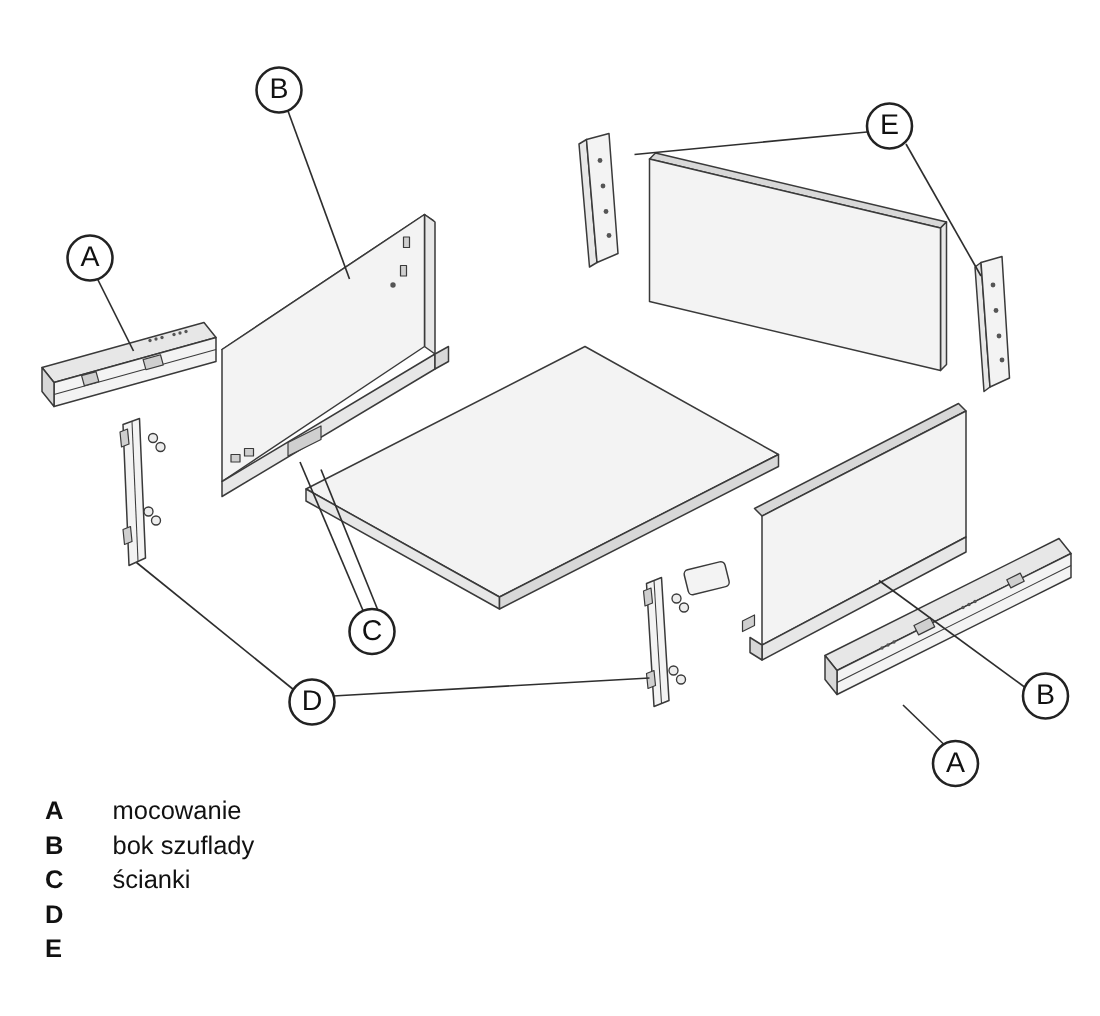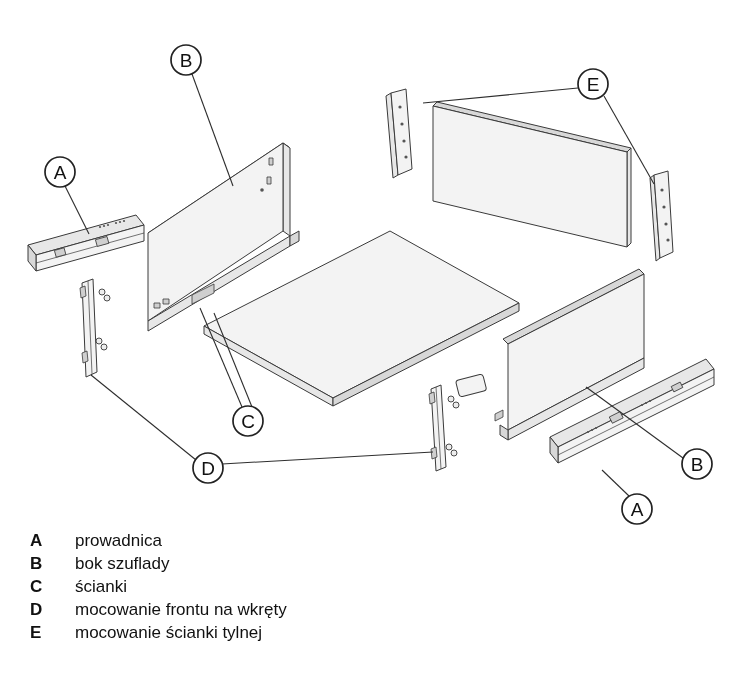--- a/index.html
+++ b/index.html
@@ -176,31 +176,29 @@
   </g>
   <g>
     <circle class="callout-circle" cx="637" cy="509" r="15"></circle>
     <text class="callout-text" x="637" y="509" text-anchor="middle" dominant-baseline="central">A</text>
   </g>
 </svg>
 
 <div class="legend">
   <div class="legend-row">
     <span class="legend-key">A</span>
-    <span class="legend-label">prowadnica</span>
+    <span class="legend-label">mocowanie</span>
   </div>
   <div class="legend-row">
     <span class="legend-key">B</span>
     <span class="legend-label">bok szuflady</span>
   </div>
   <div class="legend-row">
     <span class="legend-key">C</span>
     <span class="legend-label">ścianki</span>
   </div>
   <div class="legend-row">
     <span class="legend-key">D</span>
-    <span class="legend-label">mocowanie frontu na wkręty</span>
   </div>
   <div class="legend-row">
     <span class="legend-key">E</span>
-    <span class="legend-label">mocowanie ścianki tylnej</span>
   </div>
 </div>
 
 </body></html>

